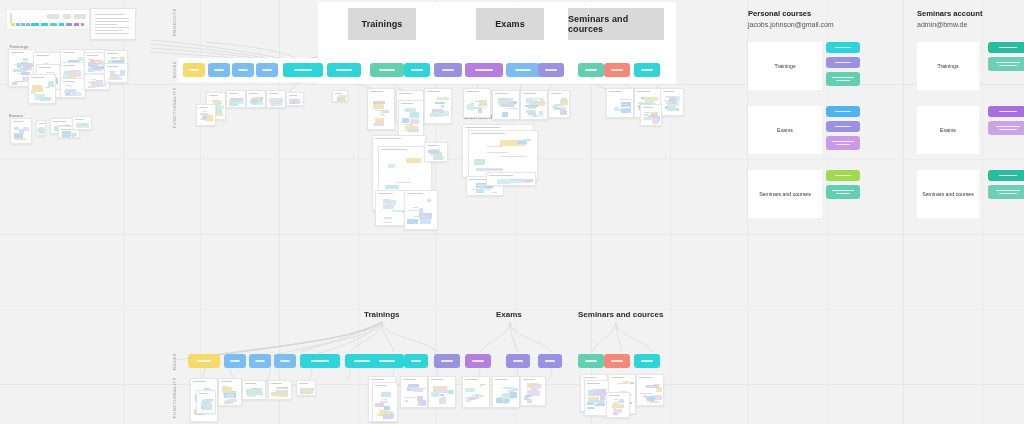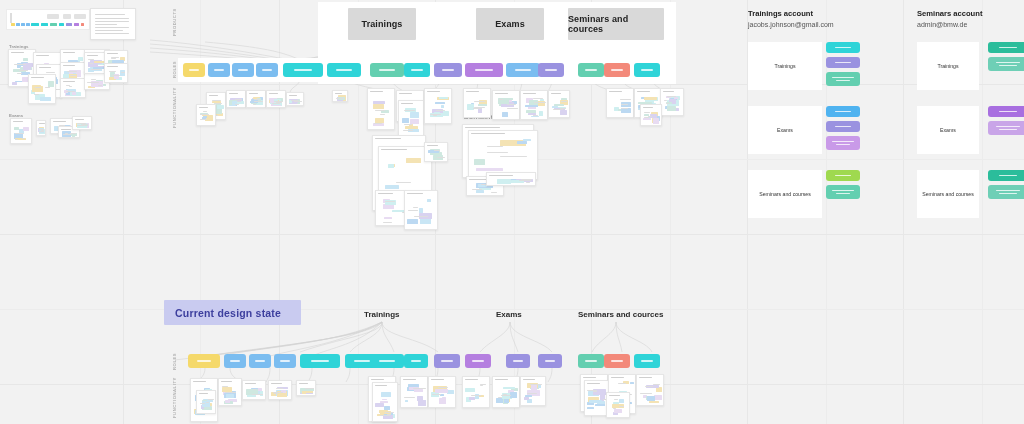--- a/index.html
+++ b/index.html
@@ -1135,23 +1135,20 @@
         <div class="bar" style="left: 5.9px; top: 8.6px; width: 6.3px; height: 2.3px; background: rgb(207, 239, 240);"></div>
         <div class="bar" style="left: 5.9px; top: 18.5px; width: 5.6px; height: 3.2px; background: rgb(217, 211, 240);"></div>
         <div class="bar" style="left: 7.3px; top: 15.8px; width: 7.9px; height: 4.2px; background: rgb(232, 220, 242);"></div>
         <div class="bar" style="left: 12.3px; top: 6.3px; width: 5.2px; height: 3.5px; background: rgb(201, 230, 245);"></div>
         <div class="bar" style="left: 5.9px; top: 15.4px; width: 3.6px; height: 1px; background: rgb(222, 222, 222);"></div>
         <div class="bar" style="left: 7.1px; top: 6.2px; width: 4px; height: 1px; background: rgb(222, 222, 222);"></div>
         <div class="bar" style="left: 11.6px; top: 13.3px; width: 5.4px; height: 1px; background: rgb(222, 222, 222);"></div>
       </div>
     </div>
 
-  <div class="banner" style="left:164px;top:300px;width:126px;height:25px">
-    <span>Current design state</span>
-  </div>
 
   <div class="prodtitle" style="left:364px;top:310px">Trainings</div>
   <div class="prodtitle" style="left:496px;top:310px">Exams</div>
   <div class="prodtitle" style="left:578px;top:310px">Seminars and cources</div>
 
   <div id="bottom-chips">
       <div class="chip" style="left: 188px; top: 354px; width: 32px; height: 14px; background: rgb(245, 217, 107);">
         <span class="cl" style="width: 14.4px;"></span>
       </div>
       <div class="chip" style="left: 224px; top: 354px; width: 22px; height: 14px; background: rgb(123, 189, 240);">
@@ -1192,21 +1189,21 @@
       </div>
       <div class="chip" style="left: 604px; top: 354px; width: 26px; height: 14px; background: rgb(243, 137, 122);">
         <span class="cl" style="width: 11.7px;"></span>
       </div>
       <div class="chip" style="left: 634px; top: 354px; width: 26px; height: 14px; background: rgb(47, 212, 216);">
         <span class="cl" style="width: 11.7px;"></span>
       </div>
     </div>
 
   <div id="accounts">
-      <div class="acct-title" style="left: 748px; top: 9px;">Trainings account</div>
+      <div class="acct-title" style="left: 748px; top: 9px;">Personal courses</div>
       <div class="acct-mail" style="left: 748px; top: 21px;">jacobs.johnson@gmail.com</div>
       <div class="acct-card" style="left: 748px; top: 42px; width: 74px; height: 48px;">
         <span>Trainings</span>
       </div>
       <div class="chip" style="left: 826px; top: 42px; width: 34px; height: 11px; background: rgb(47, 212, 216);">
         <span class="cl" style="width: 15.3px;"></span>
       </div>
       <div class="chip" style="left: 826px; top: 57px; width: 34px; height: 11px; background: rgb(154, 146, 224);">
         <span class="cl" style="width: 15.3px;"></span>
       </div>

